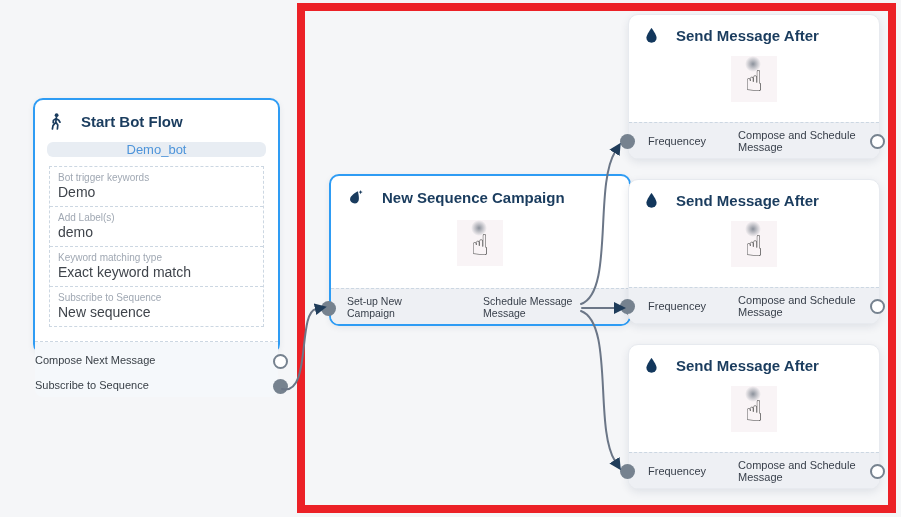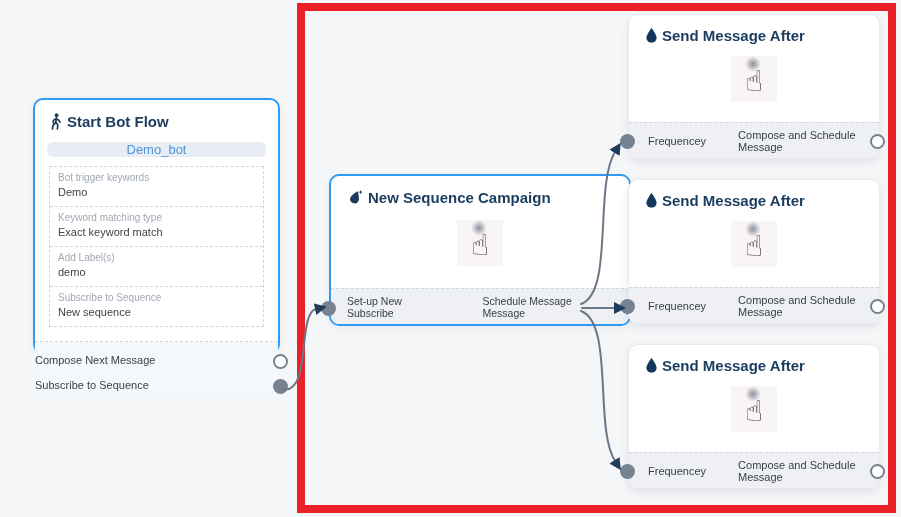--- a/index.html
+++ b/index.html
@@ -10,32 +10,32 @@
   }
   *{margin:0;padding:0;box-sizing:border-box;}
   body{font-family:"Liberation Sans","DejaVu Sans",sans-serif;background:#fff;}
   #canvas{position:relative;width:901px;height:517px;background:var(--c-canvas_bg);overflow:hidden;}
 
   
   .node{position:absolute;background:#fff;border-radius:10px;z-index:3;}
   .node.blue{border:2px solid var(--c-node_border_blue);box-shadow:0 2px 6px rgba(30,50,80,.07);}
   .node.plain{border:1px solid var(--c-card_border);box-shadow:0 3px 8px rgba(30,50,80,.10);}
 
-  .node-header{display:flex;align-items:flex-start;gap:4px;padding:13px 14px 6px 14px;}
+  .node-header{display:flex;align-items:flex-start;gap:18px;padding:13px 14px 6px 14px;}
   .node-title{font-size:15px;font-weight:bold;color:var(--c-title);white-space:nowrap;}
 
   
   #start-node{left:33px;top:98px;width:247px;height:256px;display:flex;flex-direction:column;}
   .bot-button{margin:6px 12px 0 12px;height:29px;background:var(--c-button_bg);border:none;
     border-radius:6px;color:var(--c-accent_text);font-size:13px;font-family:inherit;cursor:pointer;}
   .fields{margin:9px 14px 0 14px;border:1px dashed var(--c-dash);}
   .field-row{padding:4px 8px 5px 8px;border-bottom:1px dashed var(--c-dash);cursor:pointer;}
   .field-row:last-child{border-bottom:none;}
   .field-label{font-size:10px;color:var(--c-label_gray);line-height:13px;}
-  .field-value{font-size:11px;color:var(--c-value_dark);line-height:17px;}
+  .field-value{font-size:14px;color:var(--c-value_dark);line-height:17px;}
   .start-divider{margin-top:14px;border-top:1px dashed var(--c-dash);}
   .start-footer{flex:1;background:#f5f8fb;border-radius:0 0 8px 8px;padding-top:5px;}
   .out-row{position:relative;height:25px;display:flex;align-items:center;justify-content:flex-start;
     padding-right:16px;font-size:11px;color:#3a4148;}
 
   
   .port{position:absolute;width:15px;height:15px;border-radius:50%;z-index:4;cursor:crosshair;}
   .port.filled{background:var(--c-port);}
   .port.hollow{background:#fff;border:2px solid var(--c-port);}
 
@@ -85,26 +85,26 @@
     </div>
 
     <button class="bot-button">Demo_bot</button>
 
     <div class="fields">
       <div class="field-row">
         <div class="field-label">Bot trigger keywords</div>
         <div class="field-value">Demo</div>
       </div>
       <div class="field-row">
+        <div class="field-label">Add Label(s)</div>
+        <div class="field-value">demo</div>
+      </div>
+      <div class="field-row">
         <div class="field-label">Keyword matching type</div>
         <div class="field-value">Exact keyword match</div>
-      </div>
-      <div class="field-row">
-        <div class="field-label">Add Label(s)</div>
-        <div class="field-value">demo</div>
       </div>
       <div class="field-row">
         <div class="field-label">Subscribe to Sequence</div>
         <div class="field-value">New sequence</div>
       </div>
     </div>
 
     <div class="start-divider"></div>
 
     <div class="start-footer">
@@ -128,21 +128,21 @@
       </svg>
       <span class="node-title">New Sequence Campaign</span>
     </div>
 
     <div class="cursor-block">
       <span class="cursor-blur"></span>
       <span class="cursor-glyph">☝</span>
     </div>
 
     <div class="mini-footer">
-      <span>Set-up New Subscribe</span>
+      <span>Set-up New Campaign</span>
       <span>Schedule Message Message</span>
     </div>
 
     <div class="port filled" style="left:-10px;bottom:8px;"></div>
     <div class="port filled" style="right:-10px;bottom:8px;"></div>
   </div>
 
   <div class="node plain send-node" style="top:14px;">
     <div class="node-header" style="padding:12px 16px 6px 16px;">
       <svg class="icon-svg" width="13" height="17" viewBox="0 0 13 17">

